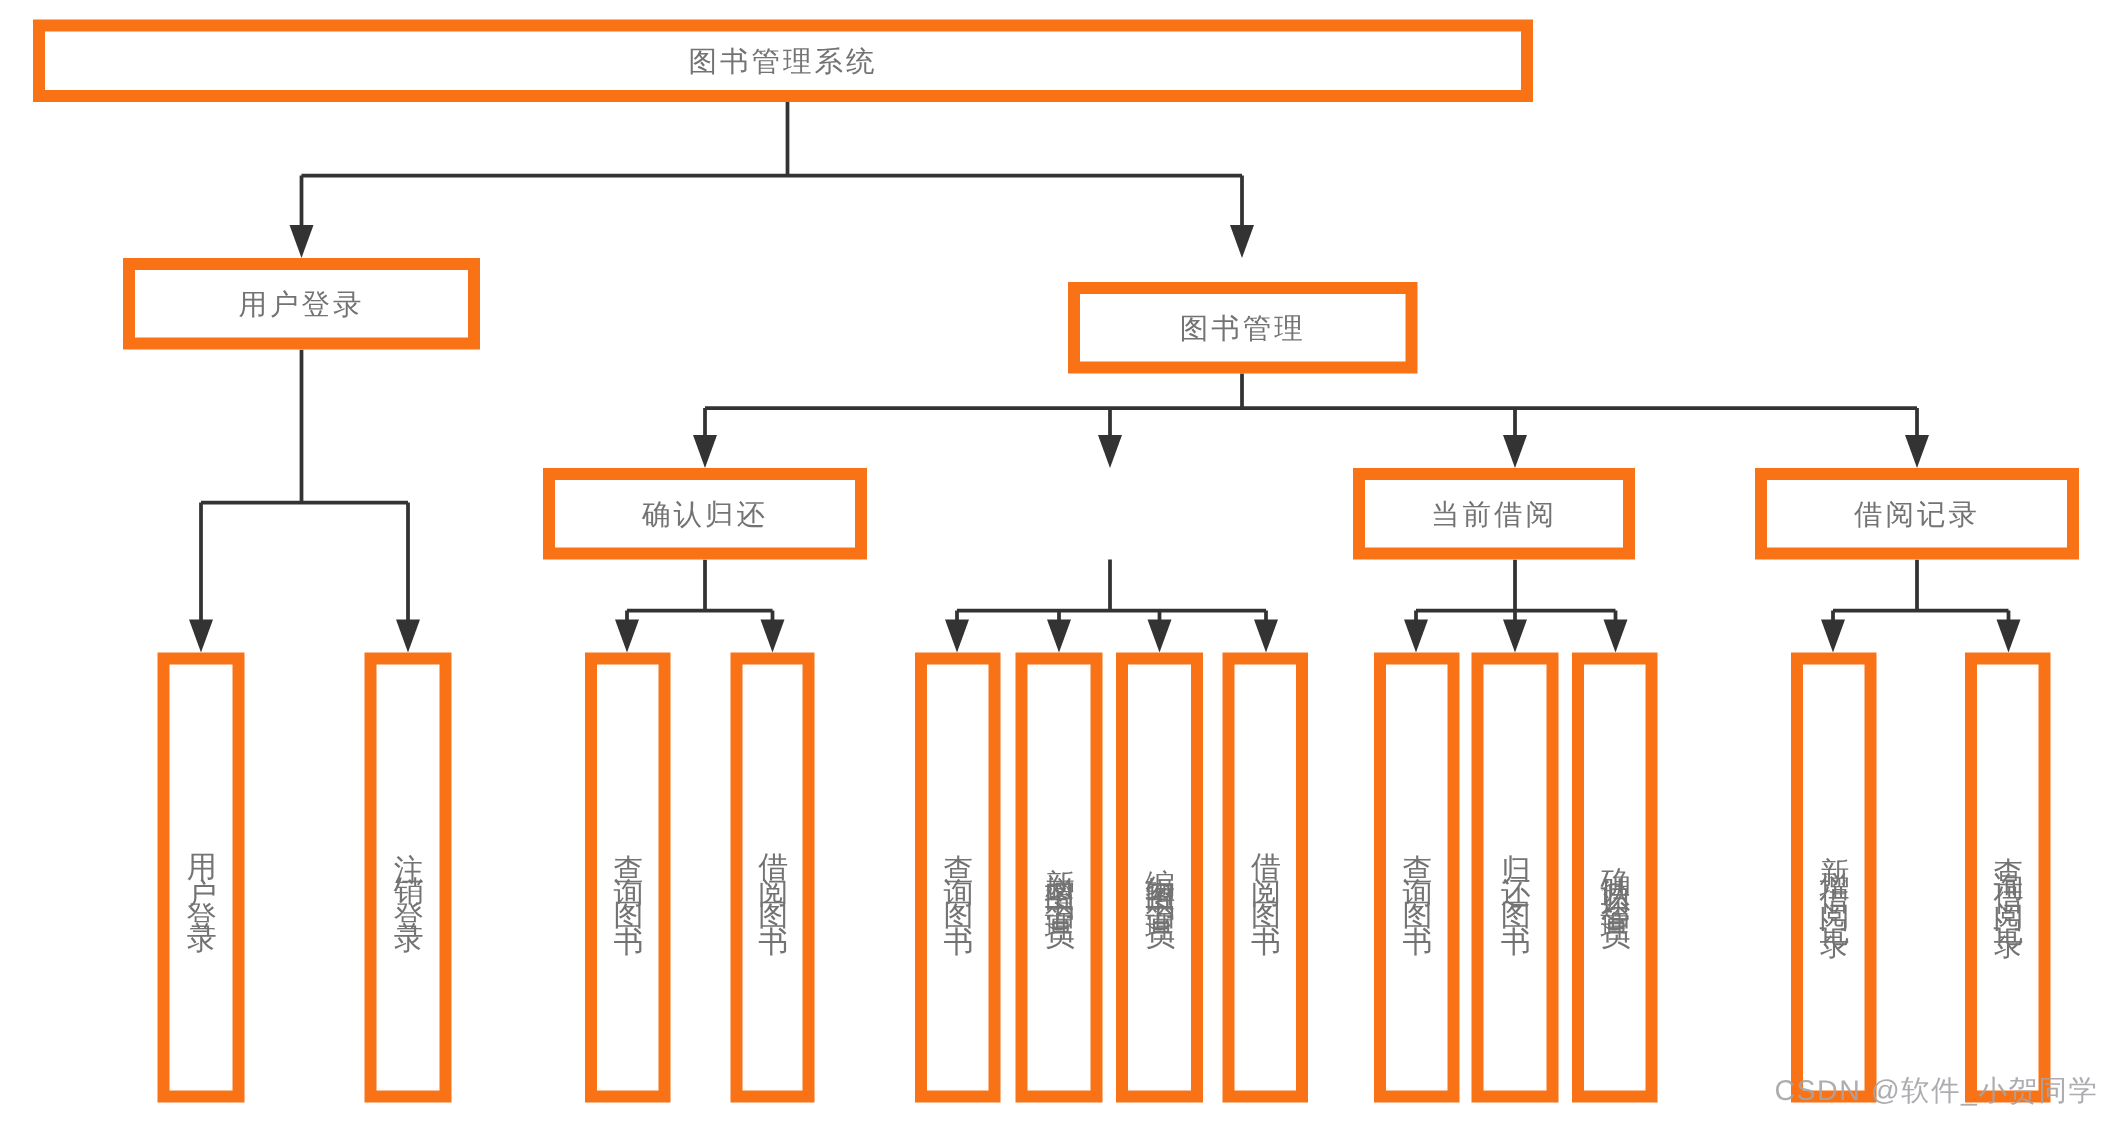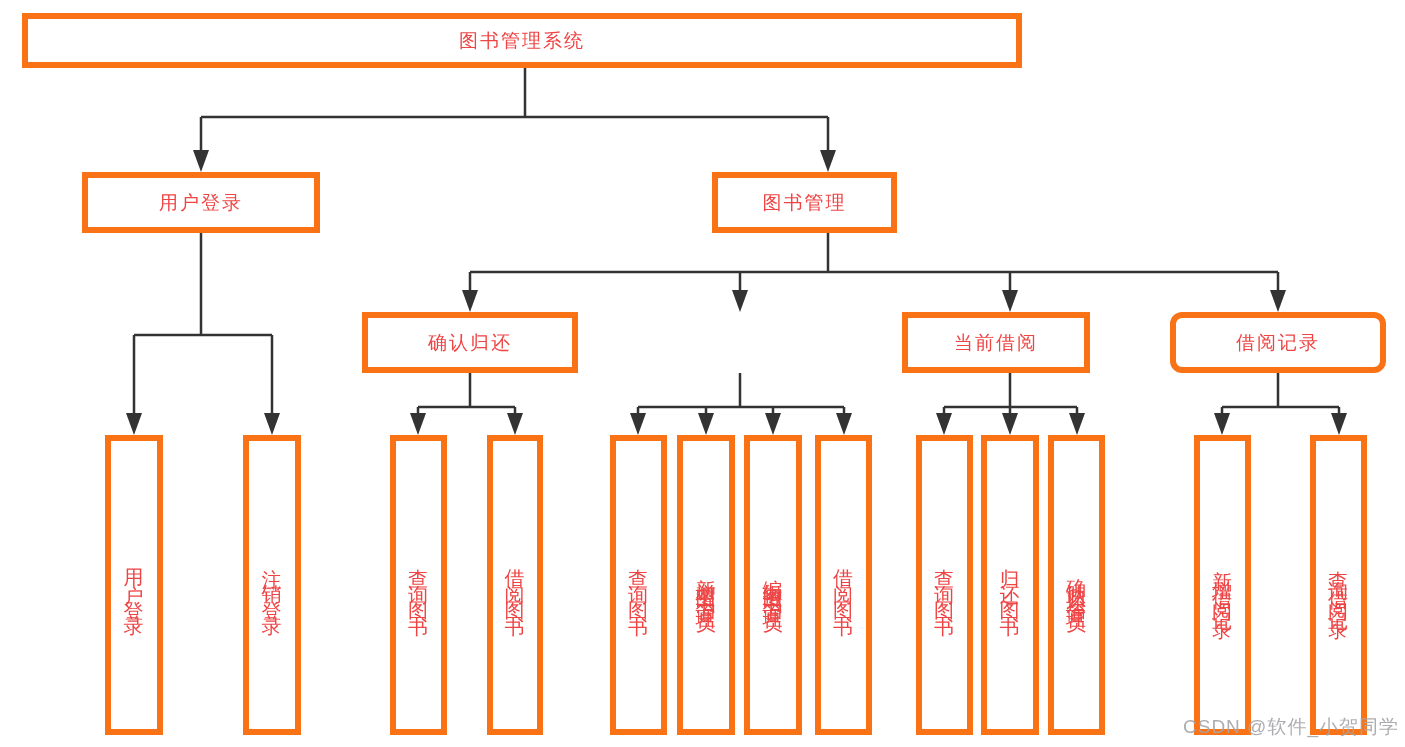--- a/index.html
+++ b/index.html
@@ -19,26 +19,26 @@
     position: absolute;
     left: 0;
     top: 0;
     width: 1405px;
     height: 747px;
   }
   .node {
     position: absolute;
     box-sizing: border-box;
     background: #ffffff;
-    border: 6px solid #f97316;
+    border: 8px solid #f97316;
     display: flex;
     align-items: center;
     justify-content: center;
     font-size: 19px;
-    color: #ef4444;
+    color: #737373;
     letter-spacing: 2px;
     white-space: nowrap;
     z-index: 2;
   }
   .leaf {
     writing-mode: vertical-rl;
     text-orientation: mixed;
     line-height: 1;
     letter-spacing: 16px;
     white-space: normal;
@@ -99,25 +99,25 @@
       <polygon points="1010,435 1002,413 1018,413"></polygon>
       <polygon points="1077,435 1069,413 1085,413"></polygon>
       <polygon points="1222,435 1214,413 1230,413"></polygon>
       <polygon points="1339,435 1331,413 1347,413"></polygon>
     </g>
   </svg>
 
   <div class="node" style="left:22px; top:13px; width:1000px; height:55px;">图书管理系统</div>
 
   <div class="node" style="left:82px; top:172px; width:238px; height:61px;">用户登录</div>
-  <div class="node" style="left:712px; top:172px; width:185px; height:61px;">图书管理</div>
+  <div class="node" style="left:712px; top:188px; width:233px; height:61px;">图书管理</div>
 
   <div class="node" style="left:362px; top:312px; width:216px; height:61px;">确认归还</div>
   <div class="node" style="left:902px; top:312px; width:188px; height:61px;">当前借阅</div>
-  <div class="node" style="left:1170px; top:312px; width:216px; height:61px;border-radius:12px;">借阅记录</div>
+  <div class="node" style="left:1170px; top:312px; width:216px; height:61px;">借阅记录</div>
 
   <div class="node leaf" style="left:105px; top:435px; width:58px; height:300px;">用户登录</div>
   <div class="node leaf" style="left:243px; top:435px; width:58px; height:300px;">注销登录</div>
 
   <div class="node leaf" style="left:390px; top:435px; width:57px; height:300px;">查询图书</div>
   <div class="node leaf" style="left:487px; top:435px; width:56px; height:300px;">借阅图书</div>
 
   <div class="node leaf" style="left:610px; top:435px; width:57px; height:300px;">查询图书</div>
   <div class="node leaf s9" style="left:677px; top:435px; width:58px; height:300px;">新增图书（管理员）</div>
   <div class="node leaf s9" style="left:744px; top:435px; width:58px; height:300px;">编辑图书（管理员）</div>

